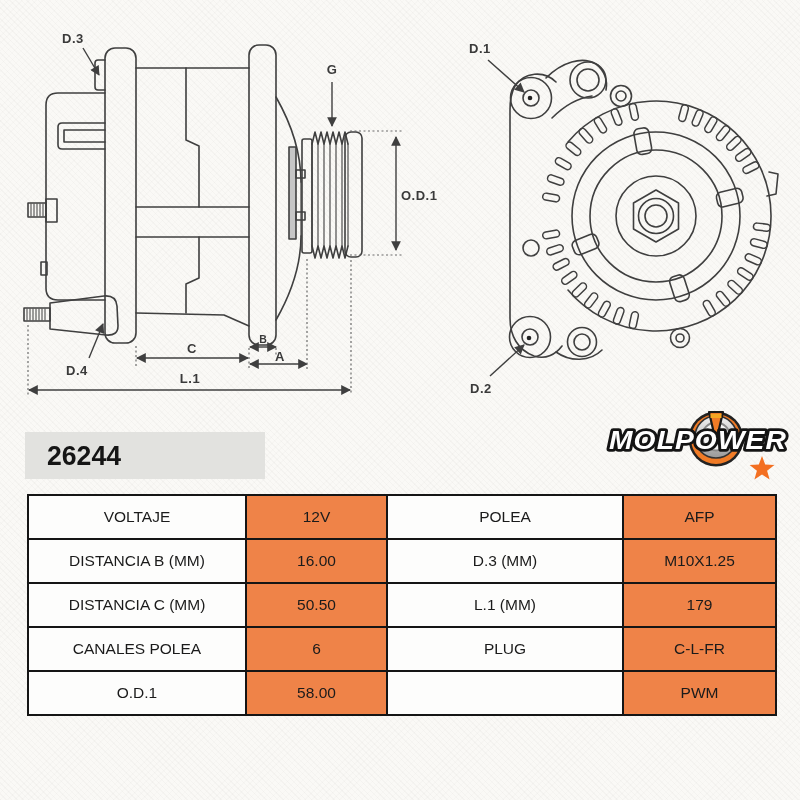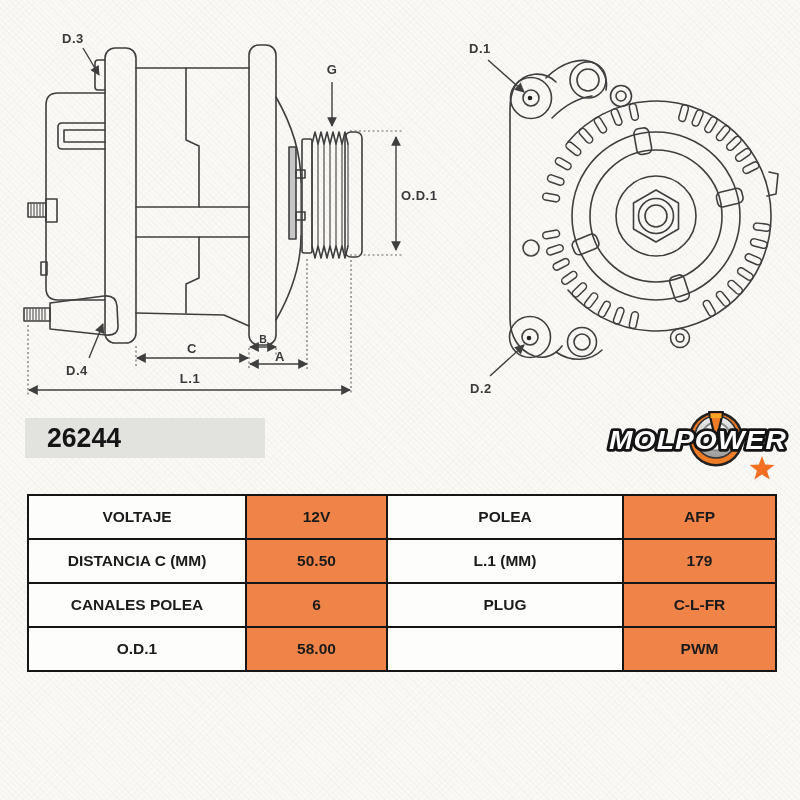--- a/index.html
+++ b/index.html
@@ -8,40 +8,40 @@
     font-family:"Liberation Sans",sans-serif;
     background-color:#FAF9F6;
     background-image:
       repeating-linear-gradient(45deg, rgba(90,85,80,.035) 0px, rgba(90,85,80,.035) 1px, transparent 1px, transparent 4px),
       repeating-linear-gradient(-45deg, rgba(90,85,80,.02) 0px, rgba(90,85,80,.02) 1px, transparent 1px, transparent 5px);
   }
   #diagram{position:absolute;left:0;top:0}
   .lbl{font-family:"Liberation Sans",sans-serif;font-size:13px;font-weight:600;fill:#3a3a3a;letter-spacing:.5px}
   .lbl-sm{font-family:"Liberation Sans",sans-serif;font-size:10.5px;font-weight:600;fill:#3a3a3a}
   .plate{
-    position:absolute;left:25px;top:418px;width:240px;height:40px;
+    position:absolute;left:25px;top:432px;width:240px;height:47px;
     background:#E2E2DF;display:flex;align-items:center;
   }
   .plate span{
     font-size:28px;font-weight:bold;color:#151515;margin-left:22px;
     letter-spacing:0;transform:scaleX(.95);transform-origin:left center;
   }
   #logo{position:absolute;left:598px;top:406px}
   #brand-text{
     font-family:"Liberation Sans",sans-serif;font-weight:bold;font-style:italic;
     font-size:26px;fill:#ffffff;stroke:#141414;stroke-width:5.5px;
     paint-order:stroke;stroke-linejoin:round;letter-spacing:1px;
   }
   table.spec{
     position:absolute;left:27px;top:494px;border-collapse:collapse;
     table-layout:fixed;
   }
   table.spec td{
     height:40px;border:2px solid #151515;font-size:15.5px;color:#1b1b1b;
-    text-align:center;vertical-align:middle;font-weight:700;overflow:hidden;white-space:nowrap;
+    text-align:center;vertical-align:middle;font-weight:400;overflow:hidden;white-space:nowrap;
   }
   td.orange{background:#EF8348}
   td.white{background:#FDFDFC}
 </style>
 </head>
 <body>
 
 <div class="sheet">
 
   <svg id="diagram" width="800" height="410" viewBox="0 0 800 410">
@@ -233,20 +233,26 @@
         <col style="width:153px">
     </colgroup>
     <tbody id="spec-body">
         <tr>
           <td class="white">VOLTAJE</td>
           <td class="orange">12V</td>
           <td class="white">POLEA</td>
           <td class="orange">AFP</td>
         </tr>
         <tr>
+          <td class="white">DISTANCIA B (MM)</td>
+          <td class="orange">16.00</td>
+          <td class="white">D.3 (MM)</td>
+          <td class="orange">M10X1.25</td>
+        </tr>
+        <tr>
           <td class="white">DISTANCIA C (MM)</td>
           <td class="orange">50.50</td>
           <td class="white">L.1 (MM)</td>
           <td class="orange">179</td>
         </tr>
         <tr>
           <td class="white">CANALES POLEA</td>
           <td class="orange">6</td>
           <td class="white">PLUG</td>
           <td class="orange">C-L-FR</td>

